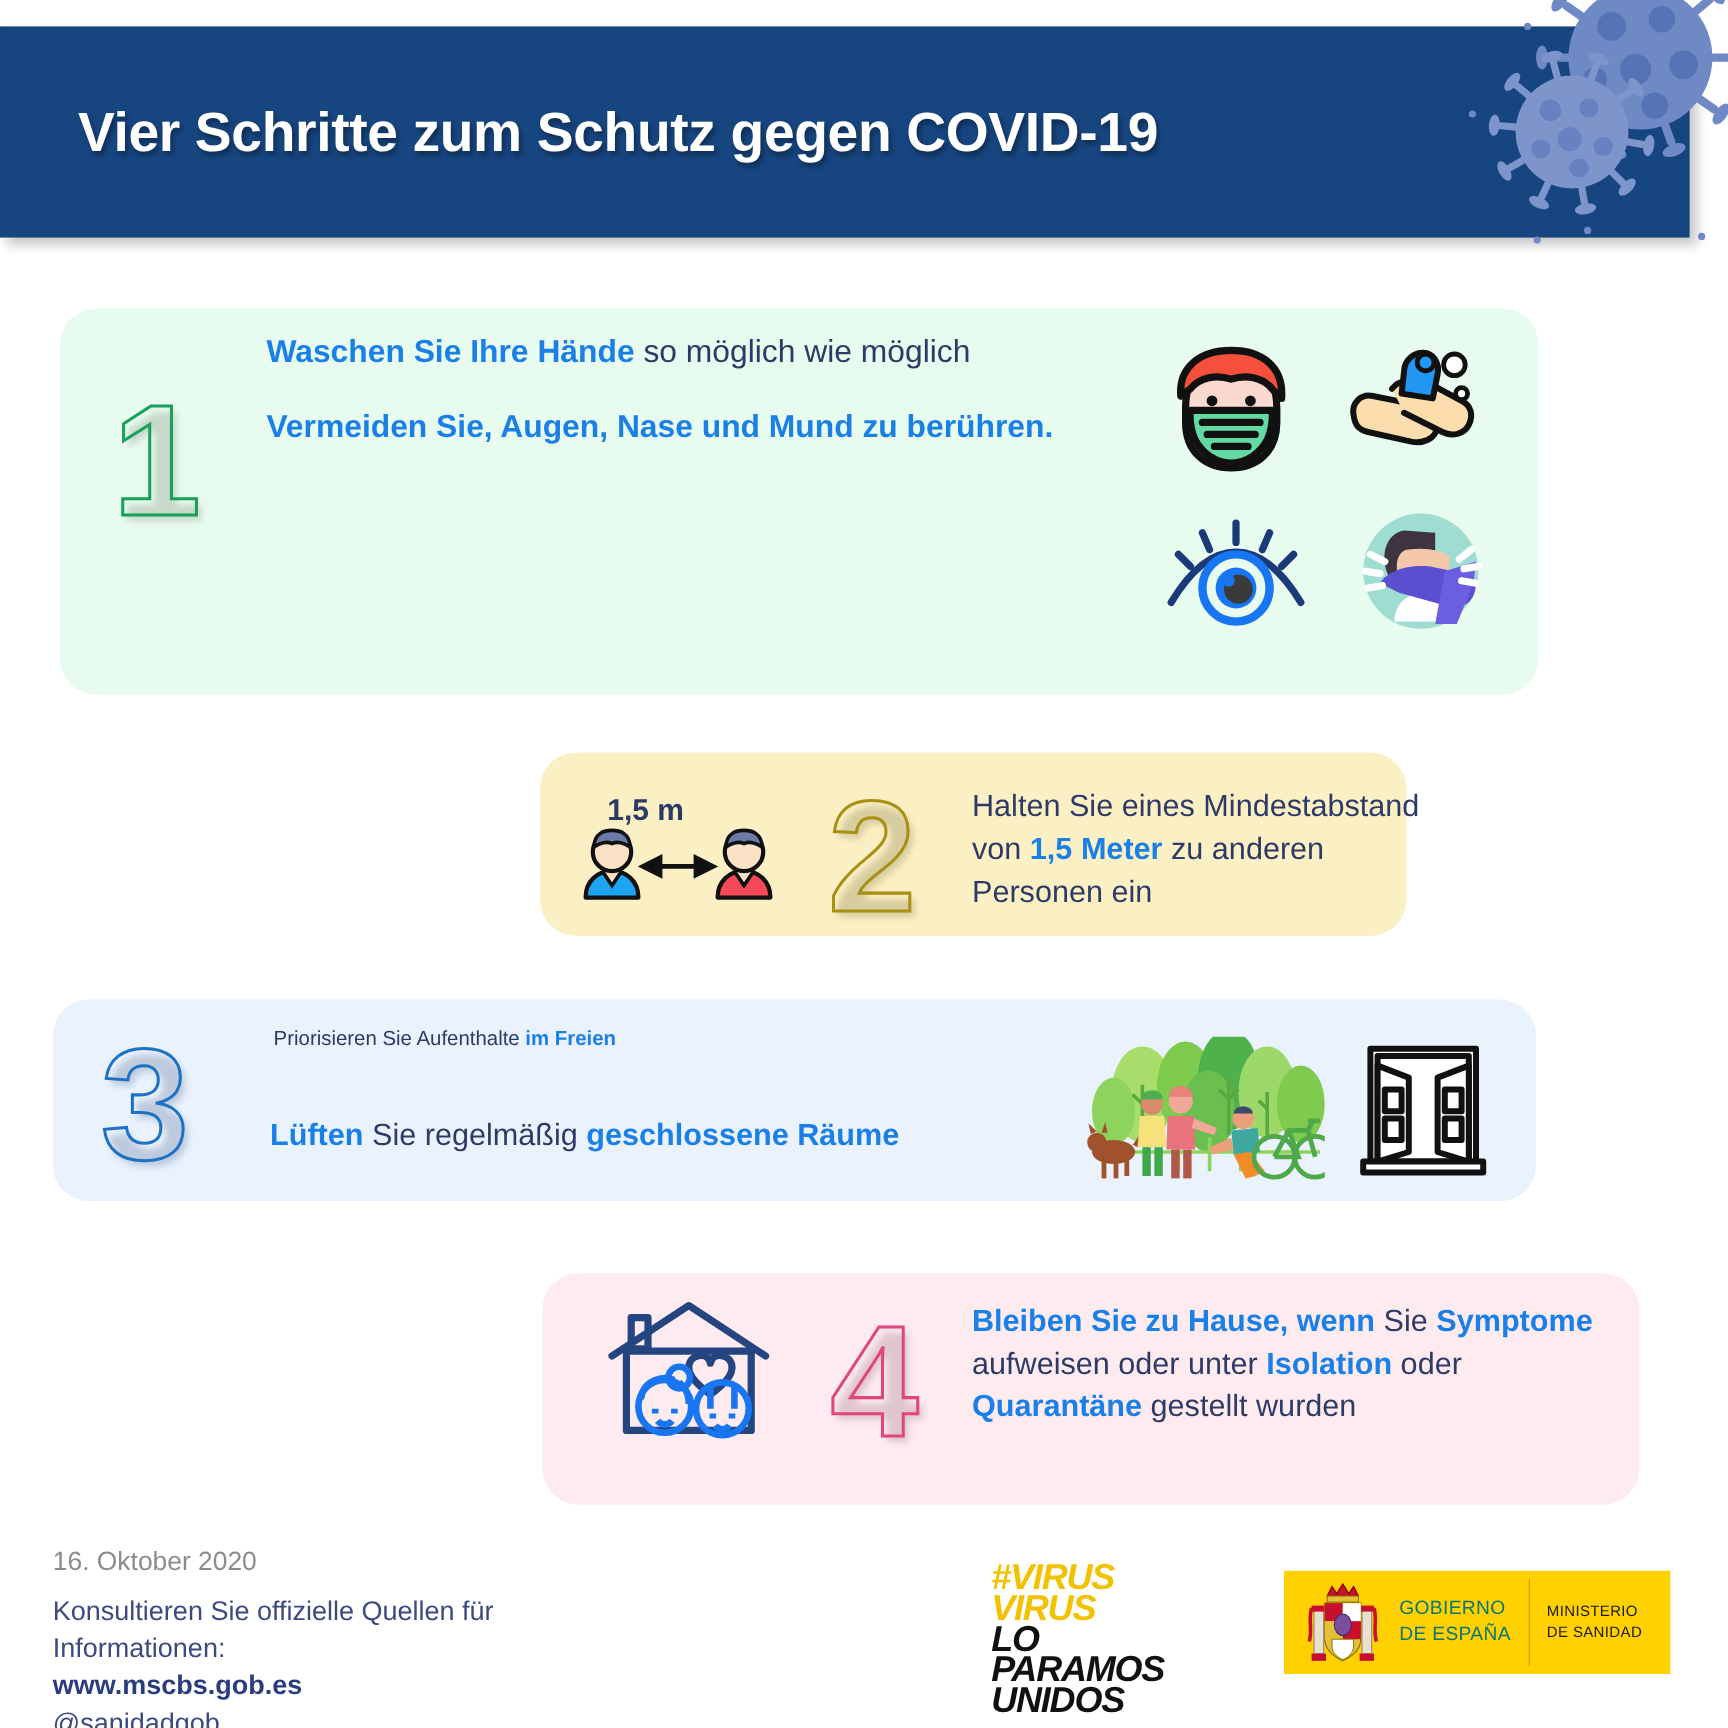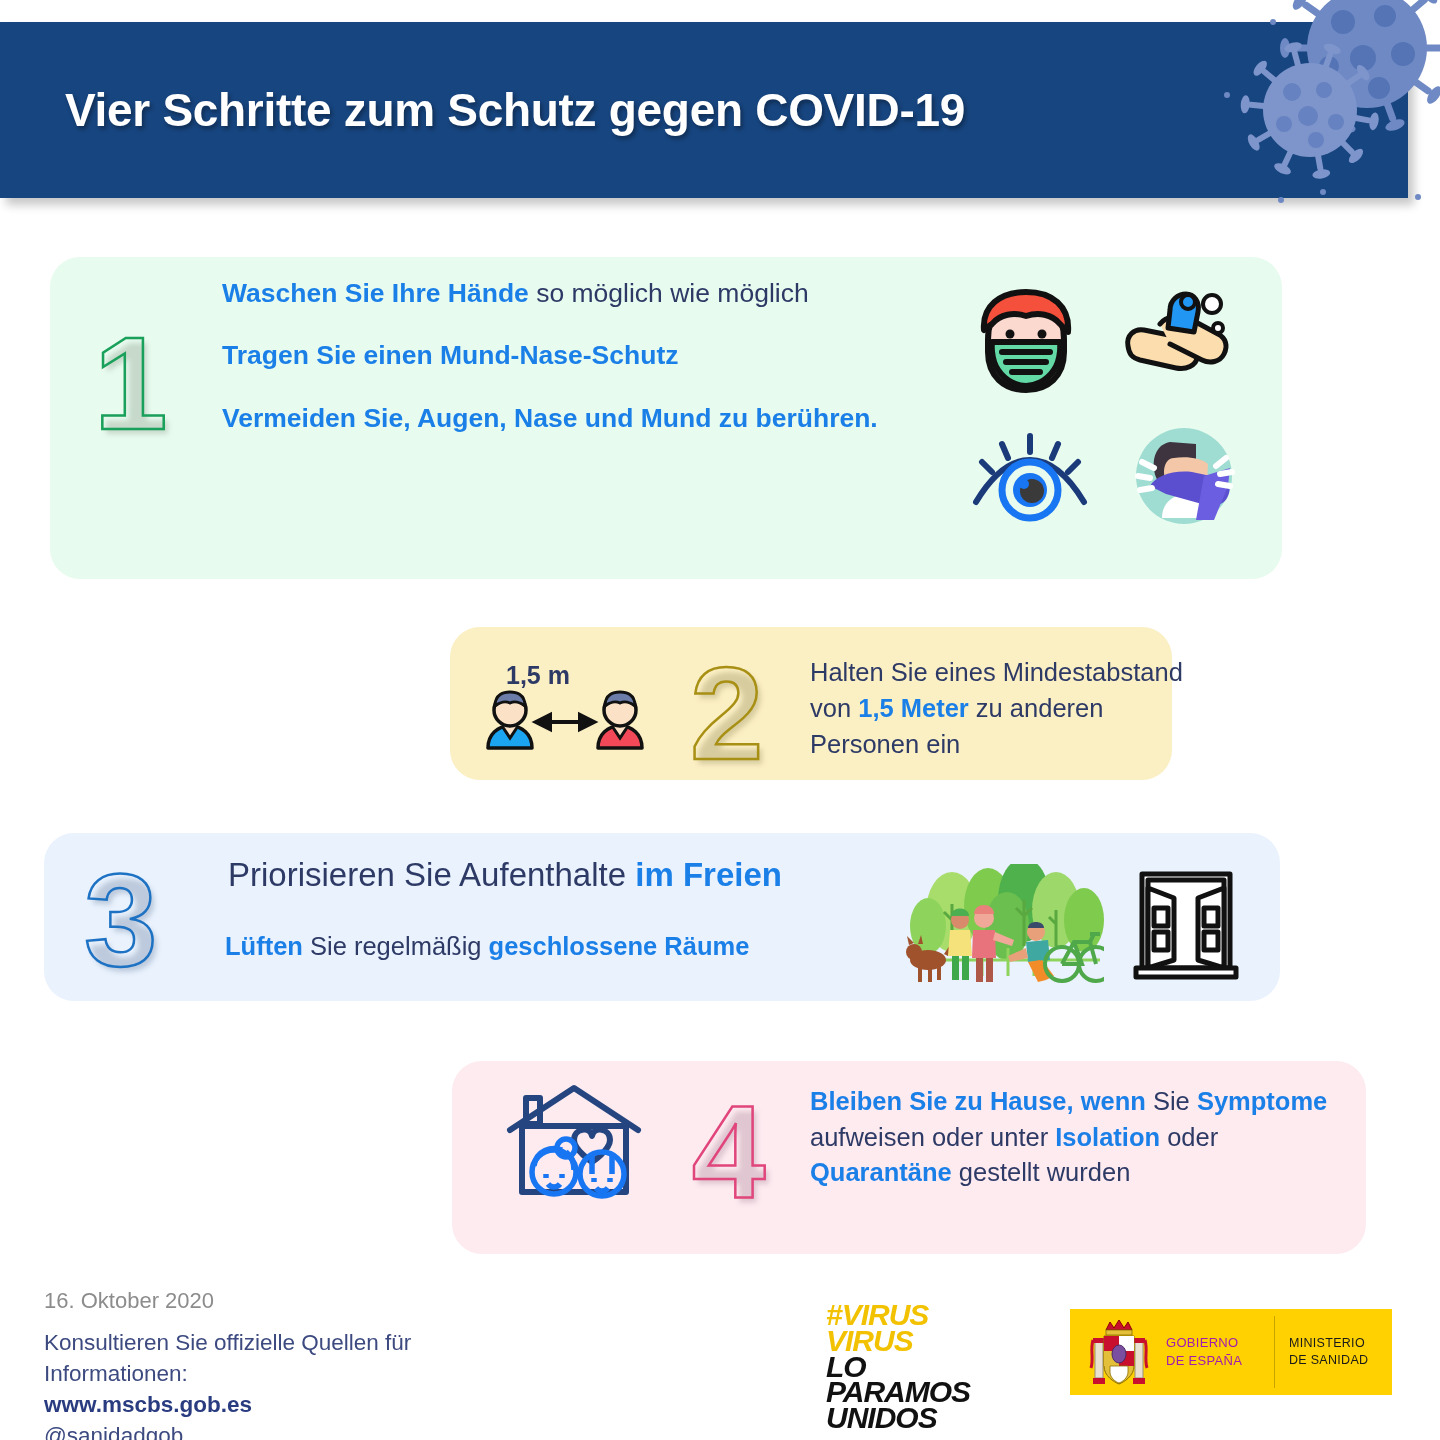--- a/index.html
+++ b/index.html
@@ -121,21 +121,21 @@
 
   .b2-lines {
     left: 810px; top: 654px;
     width: 380px;
     font-size: 25.5px;
     line-height: 1.42;
   }
 
   .b3-line-a {
     left: 228px; top: 856px;
-    font-size: 33px;
+    font-size: 17px;
   }
   .b3-line-b {
     left: 225px; top: 932px;
     font-size: 25.5px;
   }
 
   .b4-lines {
     left: 810px; top: 1084px;
     width: 520px;
     font-size: 25.5px;
@@ -198,22 +198,22 @@
     position: absolute;
     left: 1070px; top: 1309px;
     width: 322px; height: 86px;
     background: #FFD100;
     display: flex;
     align-items: center;
   }
   .gov-crest { width: 62px; height: 72px; margin-left: 18px; flex: 0 0 auto; }
   .gov-text1 {
     margin-left: 16px;
-    font-size: 13px;
-    color: #a21caf;
+    font-size: 16px;
+    color: #0f766e;
     line-height: 1.35;
     letter-spacing: 0.3px;
     width: 104px;
   }
   .gov-divider {
     width: 1px; height: 72px;
     background: #C9A400;
     margin-left: 4px;
   }
   .gov-text2 {
@@ -351,23 +351,20 @@
   </g>
 </svg>
 
 <div class="block block-1"></div>
 <div class="numeral num-1">1</div>
 
 <div class="txt b1-lines">
   <div class="ln">
     <span class="hl">Waschen Sie Ihre Hände</span><span class="dk"> so möglich wie möglich</span>
   </div>
-  <div class="ln">
-    <span class="hl">Tragen Sie einen Mund-Nase-Schutz</span>
-  </div>
   <div class="ln tight">
     <span class="hl">Vermeiden Sie, Augen, Nase und Mund zu berühren.</span>
   </div>
 </div>
 
 <svg class="icon-abs" style="left:968px; top:282px; width:116px; height:118px;" viewBox="0 0 116 118">
   <g stroke="#111111" stroke-width="6" stroke-linejoin="round" stroke-linecap="round">
     <path d="M20 58 C20 30 36 16 58 16 C80 16 96 30 96 58 L96 70 C96 94 80 108 58 108 C36 108 20 94 20 70 Z" fill="#FBD9CF"></path>
     <path d="M16 48 C14 24 32 10 58 10 C84 10 102 24 100 50 L92 42 C84 32 70 30 58 34 C46 30 32 32 24 42 Z" fill="#F4503C"></path>
     <path d="M24 60 L92 60 C92 60 94 76 86 88 C78 100 66 104 58 104 C50 104 38 100 30 88 C22 76 24 60 24 60 Z" fill="#63D9A6"></path>

